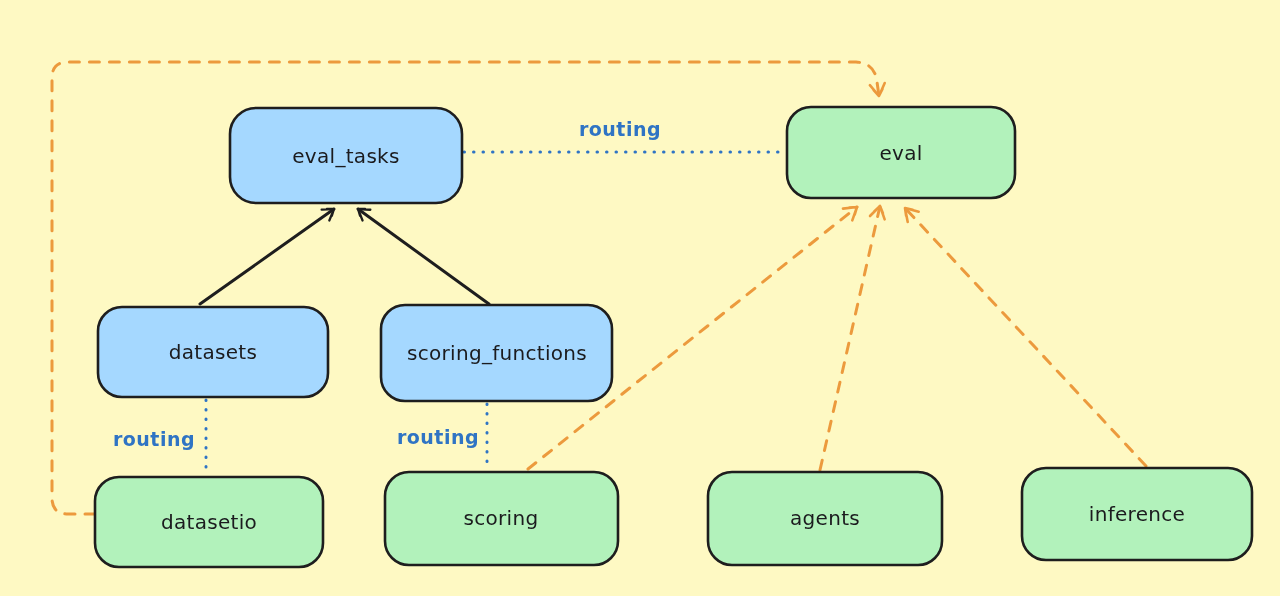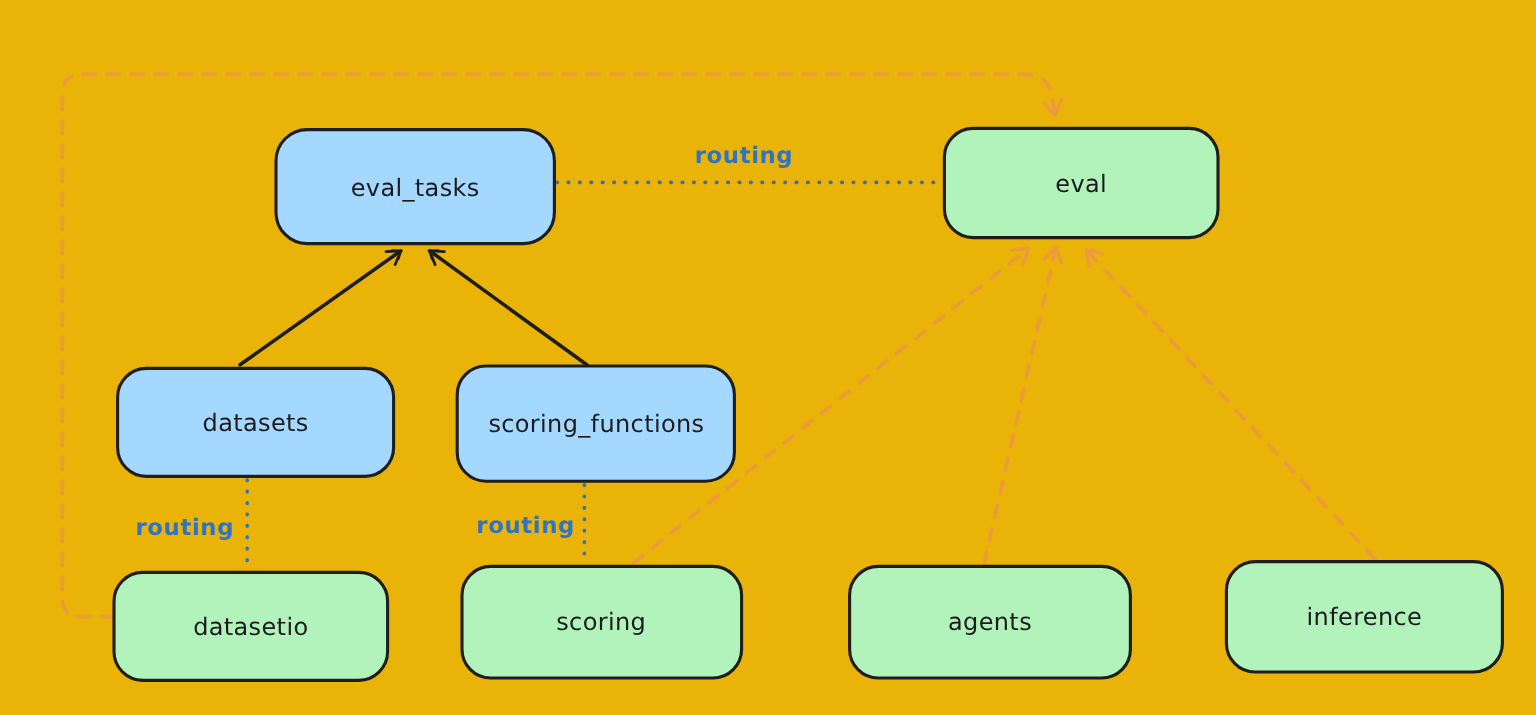--- a/index.html
+++ b/index.html
@@ -8,21 +8,21 @@
     background: #ffffff;
     width: 1280px;
     height: 596px;
     overflow: hidden;
     font-family: "DejaVu Sans", "Liberation Sans", sans-serif;
   }
   .stage {
     position: relative;
     width: 1280px;
     height: 596px;
-    background: #eab308;
+    background: #fef9c3;
   }
   svg { display: block; }
   .node-label {
     font-family: "DejaVu Sans", "Liberation Sans", sans-serif;
     font-size: 20px;
     letter-spacing: 0.3px;
   }
   .routing-label {
     font-family: "DejaVu Sans", "Liberation Sans", sans-serif;
     font-size: 19px;

